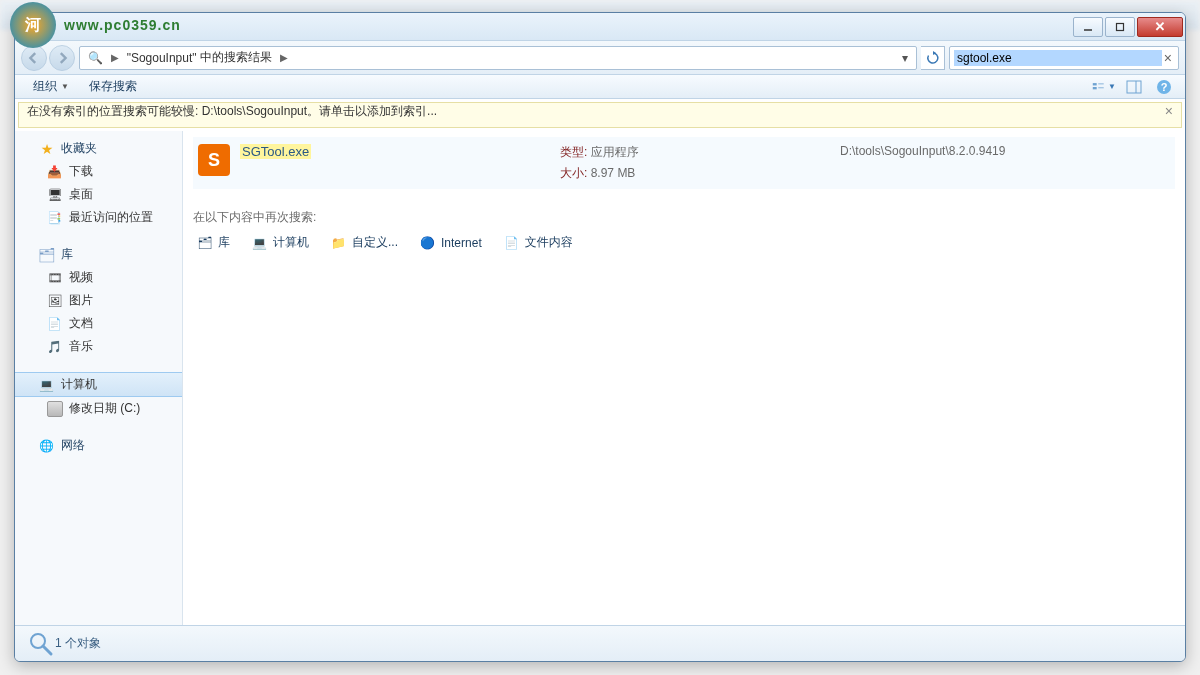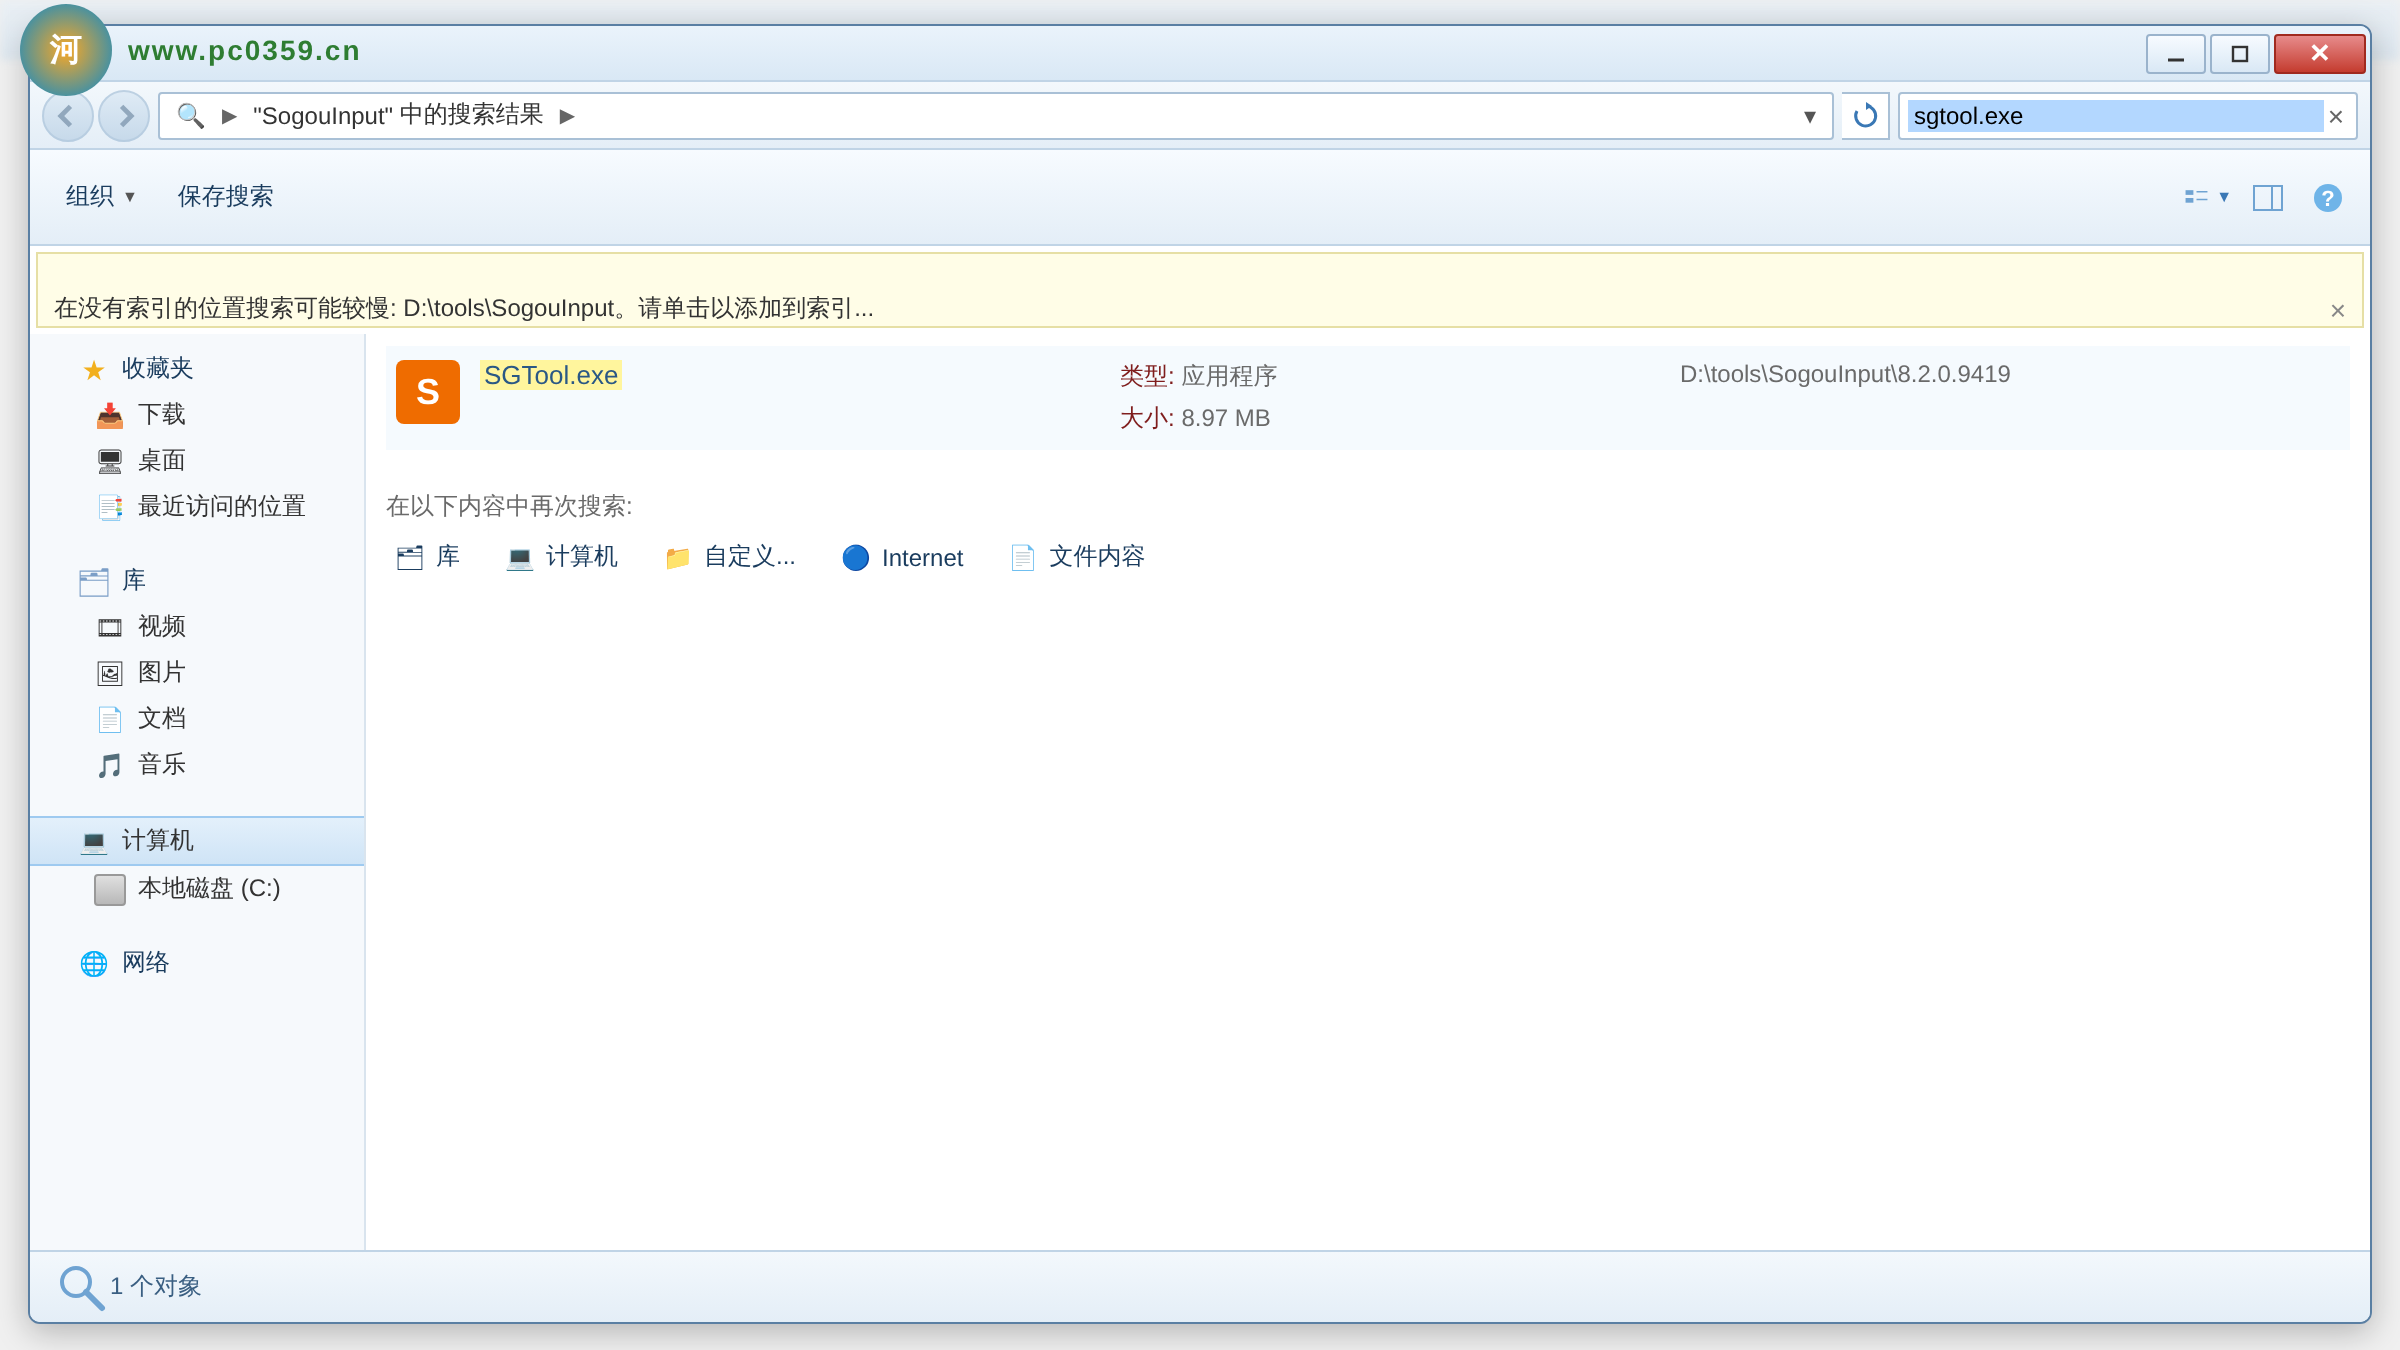--- a/index.html
+++ b/index.html
@@ -32,28 +32,28 @@
 .breadcrumb { flex: 1; height: 24px; background: #fff; border: 1px solid #a9c0d6; border-radius: 2px; display: flex; align-items: center; font-size: 12px; color: #333; padding: 0 2px; }
 .crumb { padding: 0 6px; height: 100%; display: flex; align-items: center; cursor: pointer; }
 .crumb-sep { color: #666; padding: 0 2px; font-size: 10px; }
 .crumb-dropend { margin-left: auto; padding: 0 6px; color: #555; }
 .refresh-btn { width: 24px; height: 24px; border: 1px solid #a9c0d6; border-left: none; background: #fff; display: flex; align-items: center; justify-content: center; color: #3a78b5; cursor: pointer; }
 .searchbox { width: 230px; height: 24px; background: #fff; border: 1px solid #a9c0d6; border-radius: 2px; display: flex; align-items: center; padding: 0 4px; }
 .searchbox input { flex: 1; border: none; outline: none; font-size: 12px; background: #b3d7ff; padding: 1px 3px; }
 .searchbox .clear { color: #666; cursor: pointer; font-size: 14px; padding: 0 2px; }
 
 
-.toolbar { height: 48px; background: linear-gradient(to bottom, #f7fbff, #e4eef7); display: flex; align-items: center; padding: 0 8px; border-bottom: 1px solid #c0d4e6; font-size: 12px; color: #1a3c5e; }
+.toolbar { height: 24px; background: linear-gradient(to bottom, #f7fbff, #e4eef7); display: flex; align-items: center; padding: 0 8px; border-bottom: 1px solid #c0d4e6; font-size: 12px; color: #1a3c5e; }
 .tool-item { padding: 4px 10px; display: flex; align-items: center; gap: 4px; cursor: pointer; }
 .tool-item .arrow { font-size: 8px; color: #555; }
 .tool-right { margin-left: auto; display: flex; gap: 4px; }
 .tool-ricon { width: 26px; height: 22px; display: flex; align-items: center; justify-content: center; border: 1px solid transparent; cursor: pointer; color: #3a78b5; }
 
 
-.infobar { height: 38px; background: #fffde7; border: 1px solid #e6dfa5; margin: 3px; padding: 0 8px; display: flex; align-items: flex-end; font-size: 12px; color: #333; }
+.infobar { height: 26px; background: #fffde7; border: 1px solid #e6dfa5; margin: 3px; padding: 0 8px; display: flex; align-items: flex-start; font-size: 12px; color: #333; }
 .infobar .close-info { margin-left: auto; color: #888; cursor: pointer; font-size: 14px; }
 
 
 .body { flex: 1; display: flex; overflow: hidden; }
 
 
 .sidebar { width: 168px; background: #f6f9fc; border-right: 1px solid #d9e4ee; padding: 6px 0; font-size: 12px; overflow-y: auto; }
 .side-group { margin-bottom: 14px; }
 .side-head { display: flex; align-items: center; gap: 6px; padding: 3px 10px; color: #1a3c5e; cursor: pointer; }
 .side-head .tri { font-size: 8px; color: #666; width: 8px; }
@@ -228,21 +228,21 @@
           </div>
       </div>
       <div class="side-group">
         <div class="side-head selected side-item" style="padding-left:10px;">
           <span class="tri"></span>
           <span class="side-icon">💻</span>
           <span>计算机</span>
         </div>
         <div class="side-item">
             <span class="side-icon i-drive"></span>
-            <span>本地磁盘 (C:)</span>
+            <span>修改日期 (C:)</span>
           </div>
       </div>
       <div class="side-group">
         <div class="side-head">
           <span class="tri"></span>
           <span class="side-icon">🌐</span>
           <span>网络</span>
         </div>
       </div>
     </div>

